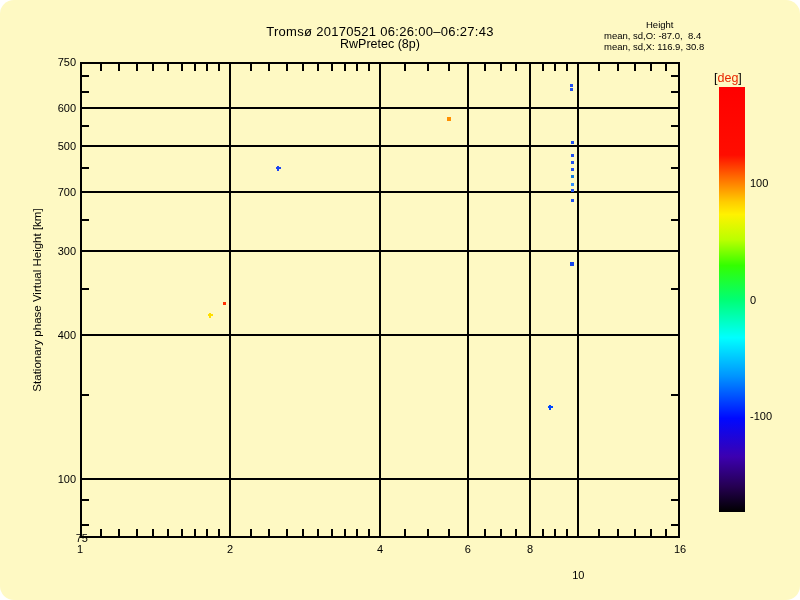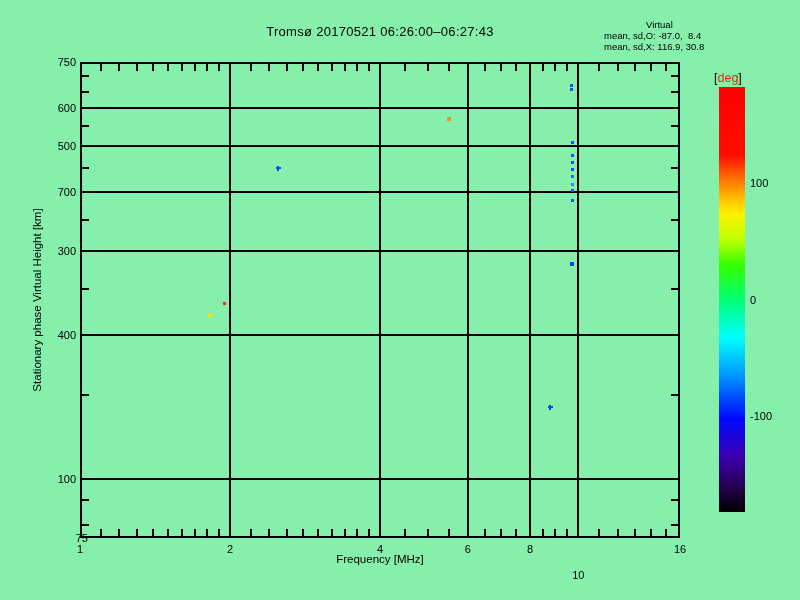--- a/index.html
+++ b/index.html
@@ -1,18 +1,18 @@
 <!DOCTYPE html>
 <html><head>
 <meta charset="utf-8">
 <style>
   html,body{margin:0;padding:0;background:#fff;}
   .canvas{
-    position:relative;width:800px;height:600px;background:#86efac;
-    font-family:"Liberation Sans",sans-serif;color:#000;overflow:hidden;
+    position:relative;width:800px;height:600px;background:#fef9c3;
+    font-family:"Liberation Sans",sans-serif;color:#000;overflow:hidden;border-radius:14px;
   }
   .abs{position:absolute;}
   .title1{top:24px;left:80px;width:600px;text-align:center;font-size:13px;letter-spacing:.3px;}
   .title2{top:37px;left:80px;width:600px;text-align:center;font-size:12.5px;}
   .stats{top:19px;left:604px;width:170px;font-size:9.5px;line-height:11px;}
   .stats div{white-space:pre;}
   .stats .stats-title{padding-left:42px;}
   .plot-frame{left:80px;top:62px;width:600px;height:476px;border:2px solid #000;box-sizing:border-box;}
   .ytick-label{width:46px;text-align:right;font-size:11px;height:14px;line-height:14px;}
   .xtick-label{width:40px;text-align:center;font-size:11px;height:14px;line-height:14px;}
@@ -25,23 +25,24 @@
   .cb-title .deg{color:#e82600;margin-top:9px;}
   .cb-label{left:750px;width:44px;font-size:11px;height:13px;line-height:13px;}
   .pt{position:absolute;}
   .pt .hbar,.pt .vbar{position:absolute;background:currentColor;}
 </style>
 </head>
 <body>
 
 <div class="canvas">
   <div class="abs title1">Tromsø 20170521 06:26:00–06:27:43</div>
+  <div class="abs title2">RwPretec (8p)</div>
 
   <div class="abs stats">
-    <div class="stats-title">Virtual</div>
+    <div class="stats-title">Height</div>
     <div>mean, sd,O: -87.0,  8.4</div>
     <div>mean, sd,X: 116.9, 30.8</div>
   </div>
 
   <div class="abs plot-frame"></div>
   <div id="plot-dynamic">
       <div style="position: absolute; left: 229px; top: 62px; width: 2px; height: 476px; background: rgb(0, 0, 0);"></div>
       <div style="position: absolute; left: 379px; top: 62px; width: 2px; height: 476px; background: rgb(0, 0, 0);"></div>
       <div style="position: absolute; left: 466.744px; top: 62px; width: 2px; height: 476px; background: rgb(0, 0, 0);"></div>
       <div style="position: absolute; left: 529px; top: 62px; width: 2px; height: 476px; background: rgb(0, 0, 0);"></div>
@@ -170,21 +171,20 @@
       <div class="pt" style="position: absolute; left: 570.643px; top: 188.904px; width: 3px; height: 3px; color: rgb(32, 80, 240); background: rgb(32, 80, 240);"></div>
       <div class="pt" style="position: absolute; left: 570.643px; top: 199.427px; width: 3px; height: 3px; color: rgb(32, 80, 240); background: rgb(32, 80, 240);"></div>
       <div class="pt" style="position: absolute; left: 569.698px; top: 262.211px; width: 4px; height: 4px; color: rgb(21, 69, 238); background: rgb(21, 69, 238);"></div>
       <div class="pt" style="position: absolute; left: 548.126px; top: 405.001px; width: 5px; height: 5px; color: rgb(0, 72, 255);">
         <div class="hbar" style="left: 0px; right: 0px; top: 1px; height: 2px;"></div>
         <div class="vbar" style="top: 0px; bottom: 0px; left: 1px; width: 2px;"></div>
       </div>
     </div>
 
   <div class="abs ylabel">Stationary phase Virtual Height [km]</div>
-  <div class="abs xlabel">Frequency [MHz]</div>
 
   <div class="abs cb-title"><span class="bracket">[</span><span class="deg">deg</span><span class="bracket">]</span></div>
   <div class="abs colorbar" id="colorbar" style="background: linear-gradient(rgb(255, 0, 0) 0%, rgb(255, 13, 0) 16%, rgb(255, 102, 0) 21%, rgb(255, 204, 0) 27%, rgb(255, 242, 0) 30%, rgb(186, 255, 0) 36%, rgb(51, 255, 0) 42%, rgb(0, 255, 115) 50%, rgb(0, 255, 255) 59%, rgb(0, 149, 255) 68%, rgb(0, 9, 255) 78%, rgb(60, 0, 176) 87%, rgb(37, 0, 82) 94%, rgb(0, 0, 0) 100%);"></div>
   <div id="colorbar-labels">
       <div class="abs cb-label" style="position: absolute; top: 177.38px;">100</div>
       <div class="abs cb-label" style="position: absolute; top: 293.5px;">0</div>
       <div class="abs cb-label" style="position: absolute; top: 409.62px;">-100</div>
     </div>
 </div>
 

